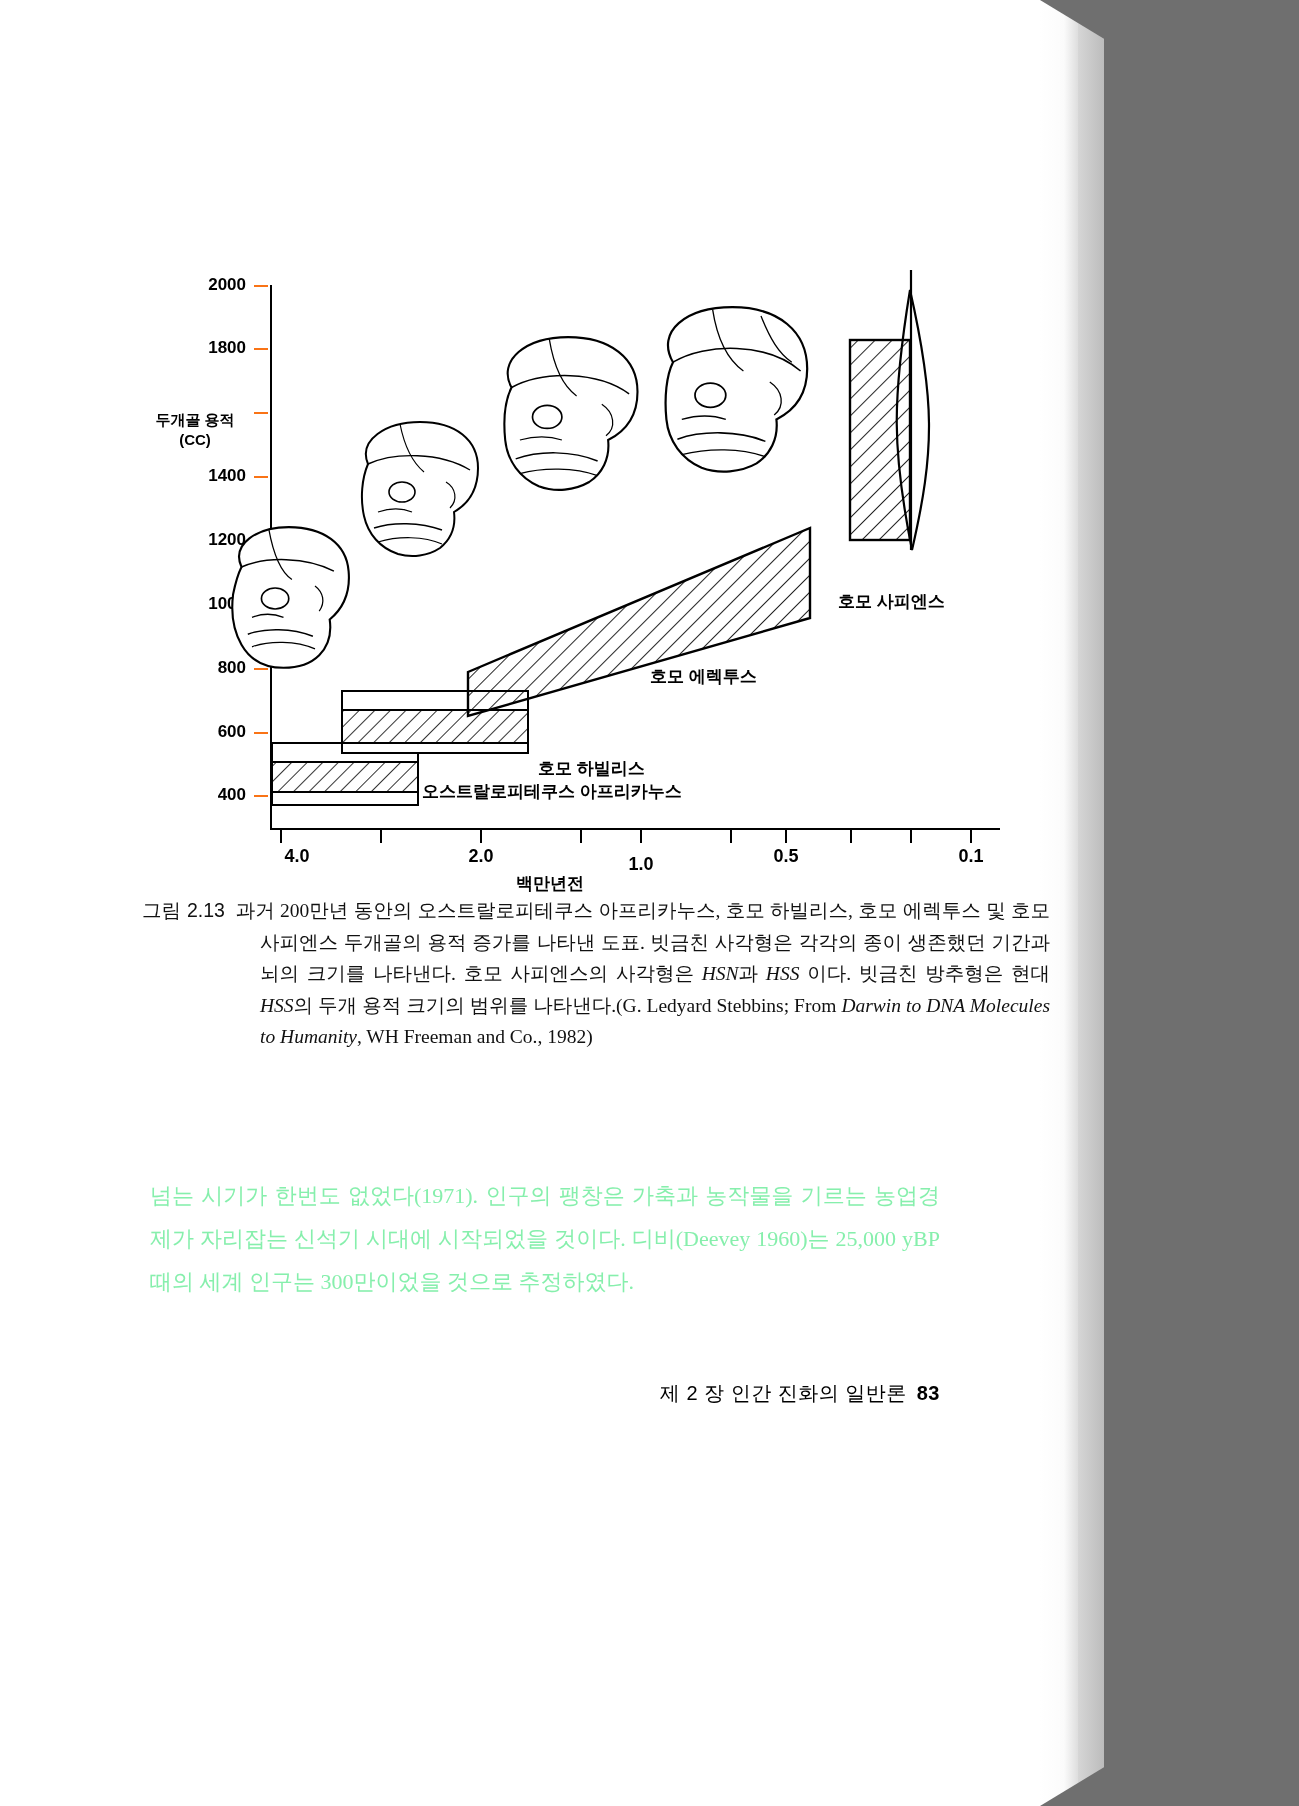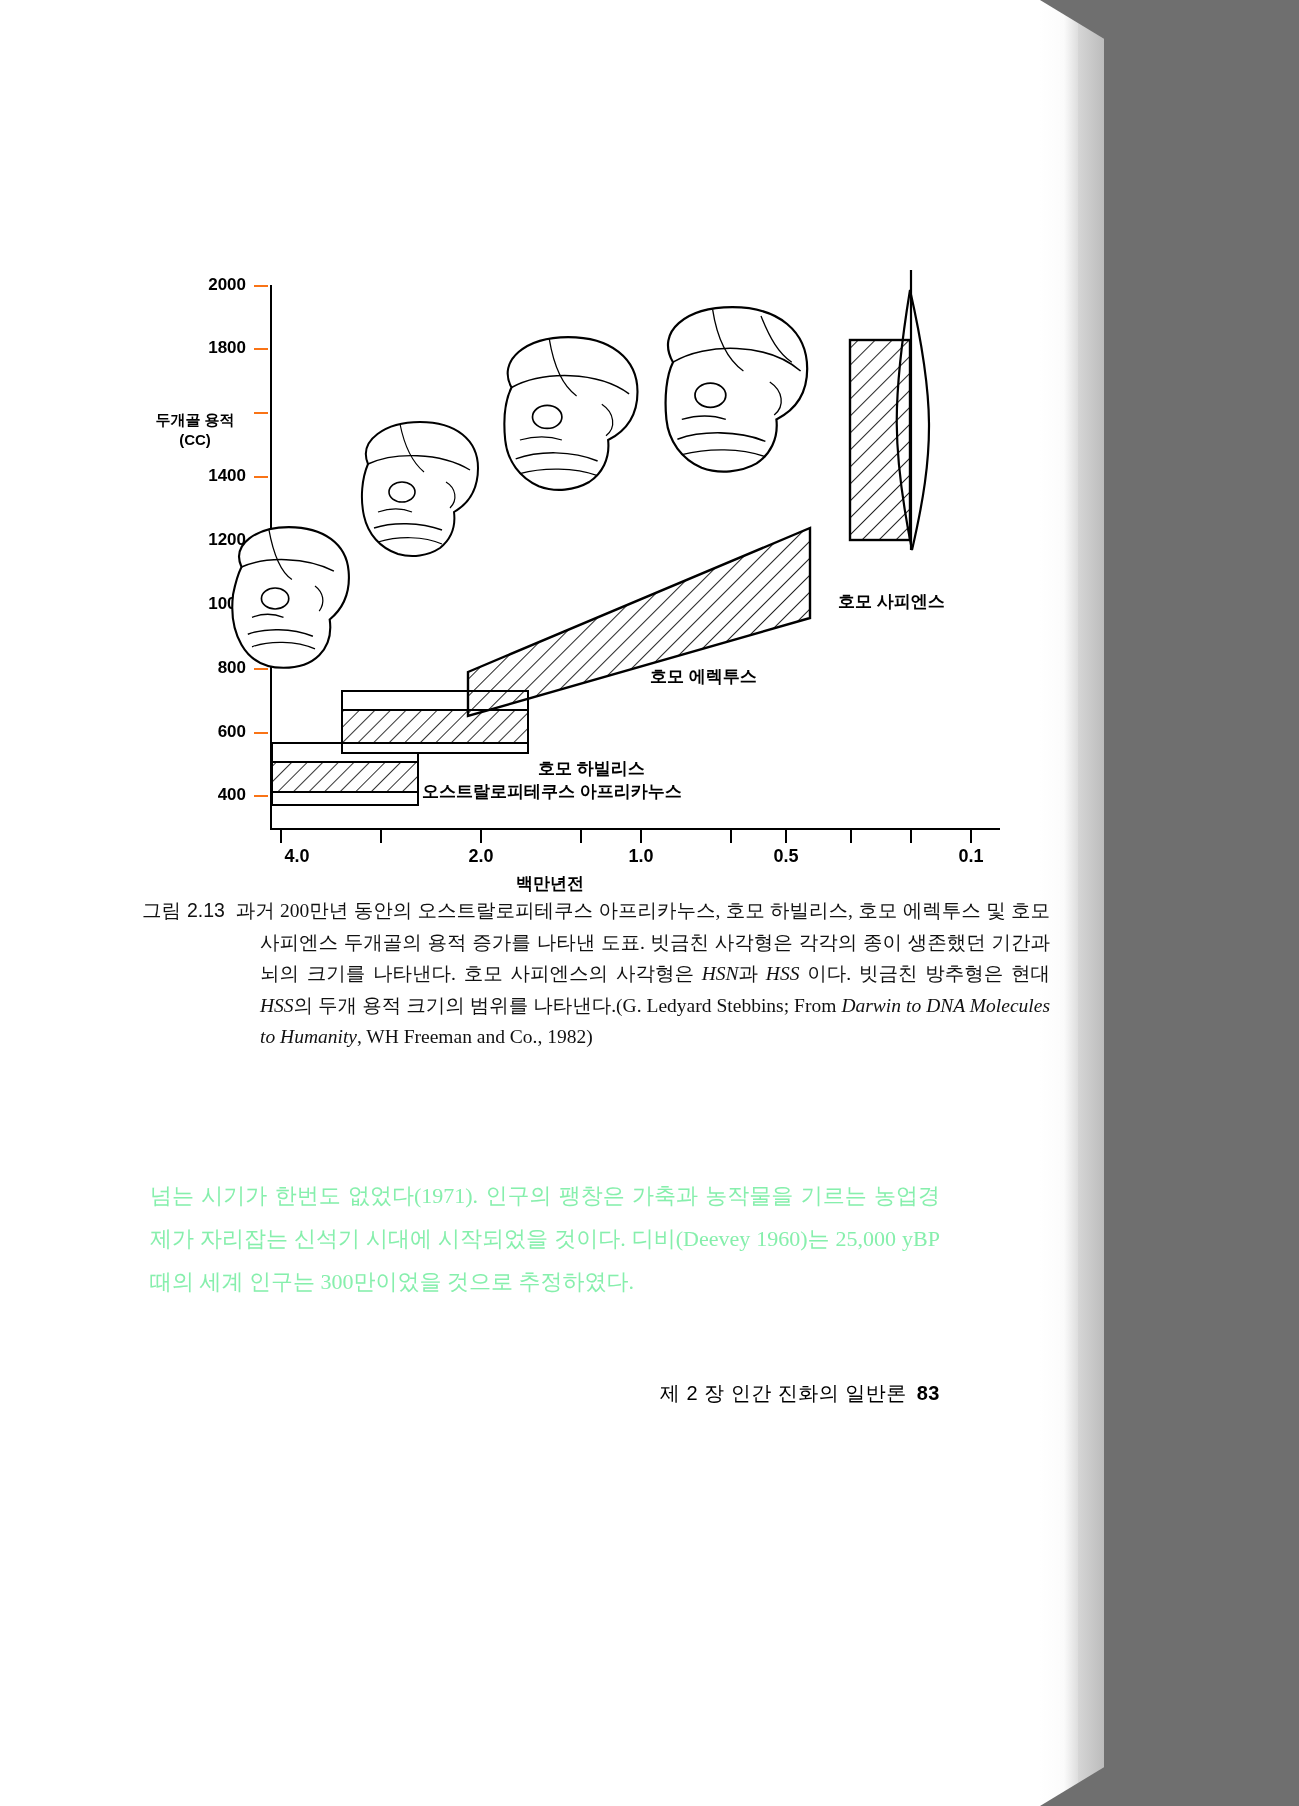--- a/index.html
+++ b/index.html
@@ -241,21 +241,21 @@
     <span class="ytick-label">400</span>
   </div>
 
   <div class="xtick" style="left:130px;"></div>
   <div class="xtick-label" style="left:131px;margin-left:16px;">4.0</div>
   <div class="xtick" style="left:230px;"></div>
   <div class="xtick" style="left:330px;"></div>
   <div class="xtick-label" style="left:331px;">2.0</div>
   <div class="xtick" style="left:430px;"></div>
   <div class="xtick" style="left:490px;"></div>
-  <div class="xtick-label" style="left:491px;">1.0</div>
+  <div class="xtick-label" style="left:491px;margin-top:8px;">1.0</div>
   <div class="xtick" style="left:580px;"></div>
   <div class="xtick" style="left:635px;"></div>
   <div class="xtick-label" style="left:636px;">0.5</div>
   <div class="xtick" style="left:700px;"></div>
   <div class="xtick" style="left:760px;"></div>
   <div class="xtick" style="left:820px;"></div>
   <div class="xtick-label" style="left:821px;">0.1</div>
 
   <div class="x-axis-title">백만년전</div>
 

